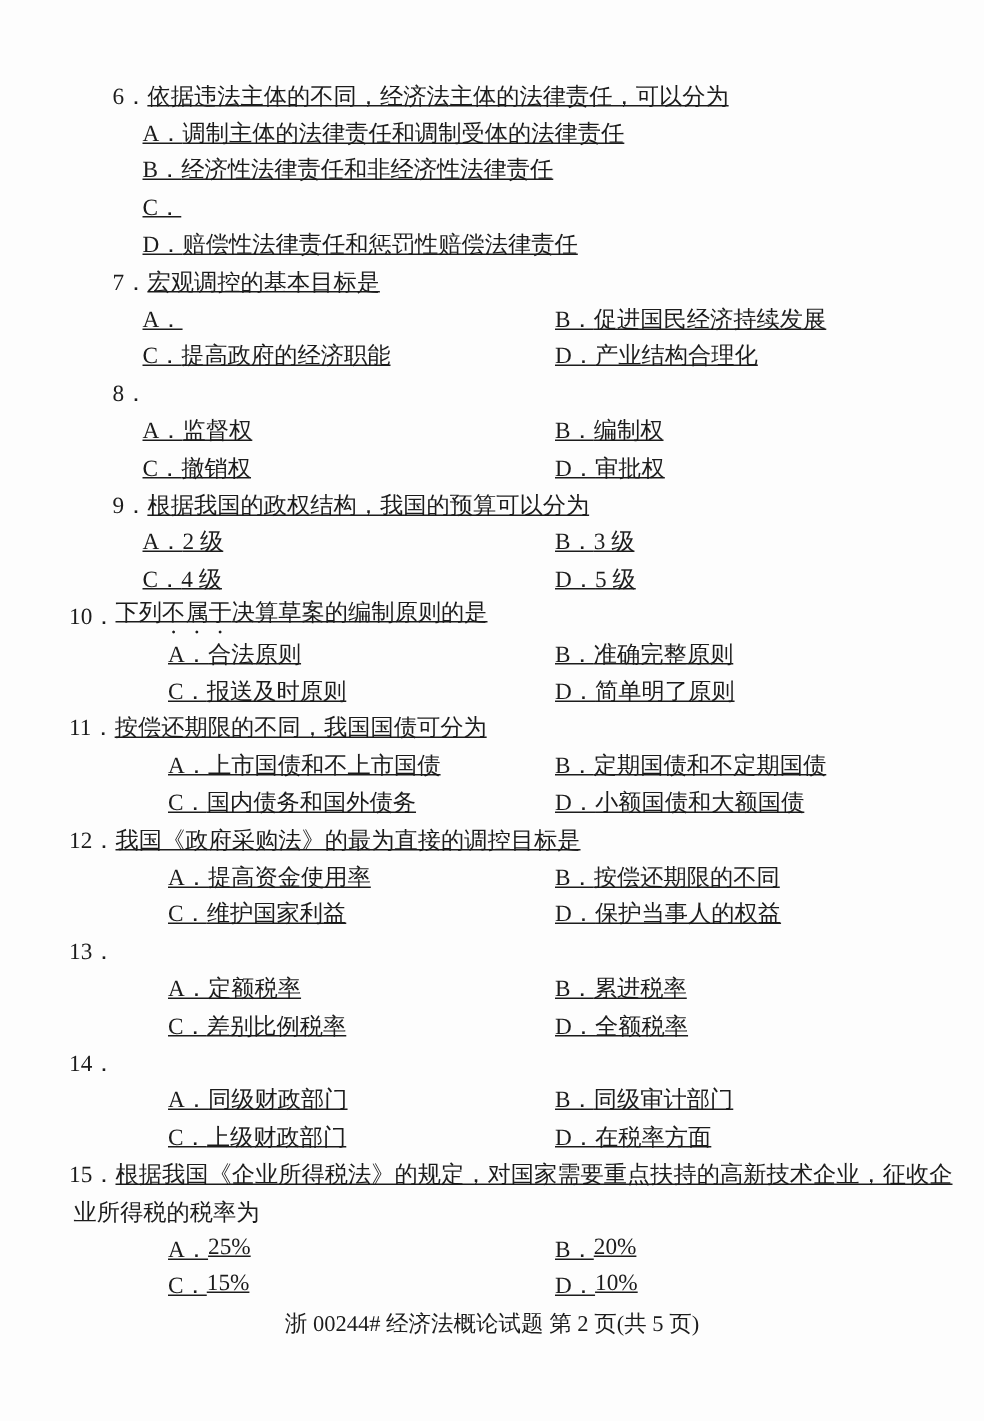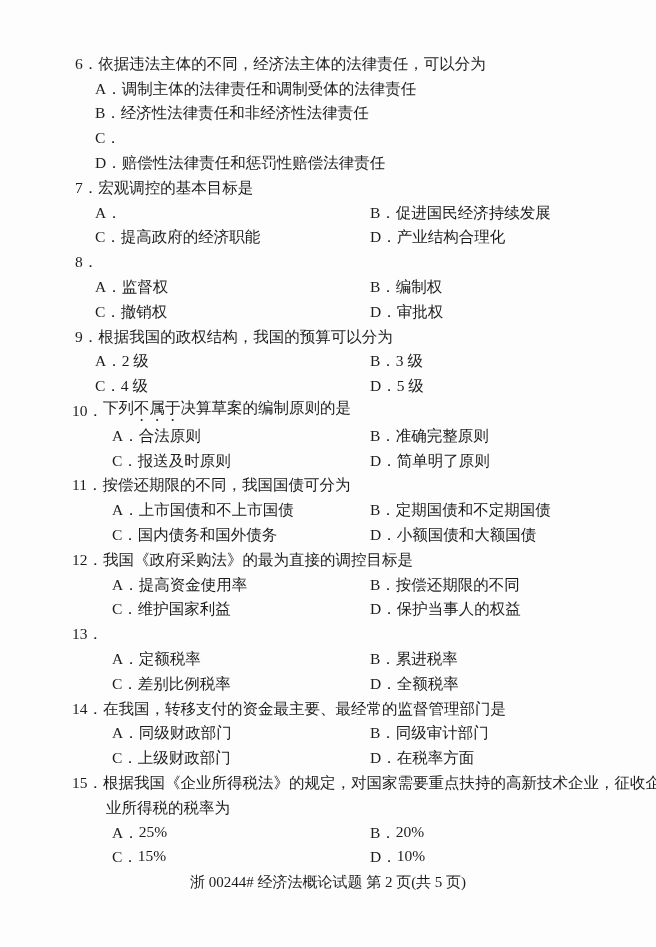--- a/index.html
+++ b/index.html
@@ -14,28 +14,28 @@
     overflow:hidden;
   }
   .content { padding-top:52px; }
   .line {
     height:24.8px;
     display:flex;
     align-items:center;
     white-space:nowrap;
   }
   .stem-line   { padding-left:75px; }
-  .dd .stem-line { padding-left:72px; }
-  .stem2-line  { padding-left:106px; }
+  .dd .stem-line { padding-left:46px; }
+  .stem2-line  { padding-left:49px; }
   .opt-line    { padding-left:95px; }
   .dd .opt-line{ padding-left:112px; }
   .opt-col     { flex:0 0 275px; }
   .dd .opt-col { flex:0 0 258px; }
   .qnum { flex:none; }
-  .opt, .stem { display:inline-flex; }
+  .opt, .stem { display:inline-flex;text-decoration:underline; }
   .em-dots {
     -webkit-text-emphasis:filled dot;
     -webkit-text-emphasis-position:under left;
     text-emphasis:filled dot;
     text-emphasis-position:under left;
   }
   .footer-line { justify-content:center; font-size:15px;text-align:center; }
 </style>
 </head>
 <body>
@@ -271,25 +271,20 @@
             </span>
             <span class="opt">
               <span class="opt-label">D．</span>
               <span class="opt-text">全额税率</span>
             </span>
           </div>
         </section>
         <section class="question dd">
           <div class="line stem-line">
             <span class="qnum">14．</span>
-            <span class="stem">
-              <span>在我国，转移支付的资金最主要、最经常的监督管理部门是</span>
-              <span class="em-dots"></span>
-              <span></span>
-            </span>
           </div>
           <div class="line opt-line">
             <span class="opt opt-col">
               <span class="opt-label">A．</span>
               <span class="opt-text">同级财政部门</span>
             </span>
             <span class="opt">
               <span class="opt-label">B．</span>
               <span class="opt-text">同级审计部门</span>
             </span>

